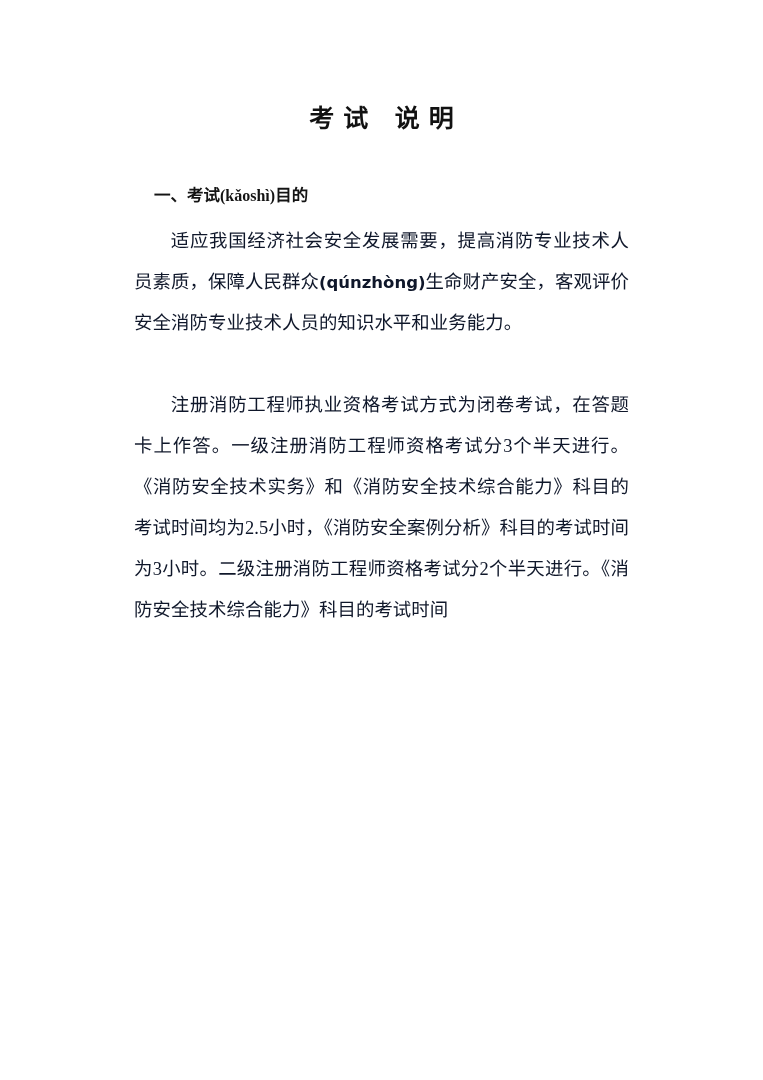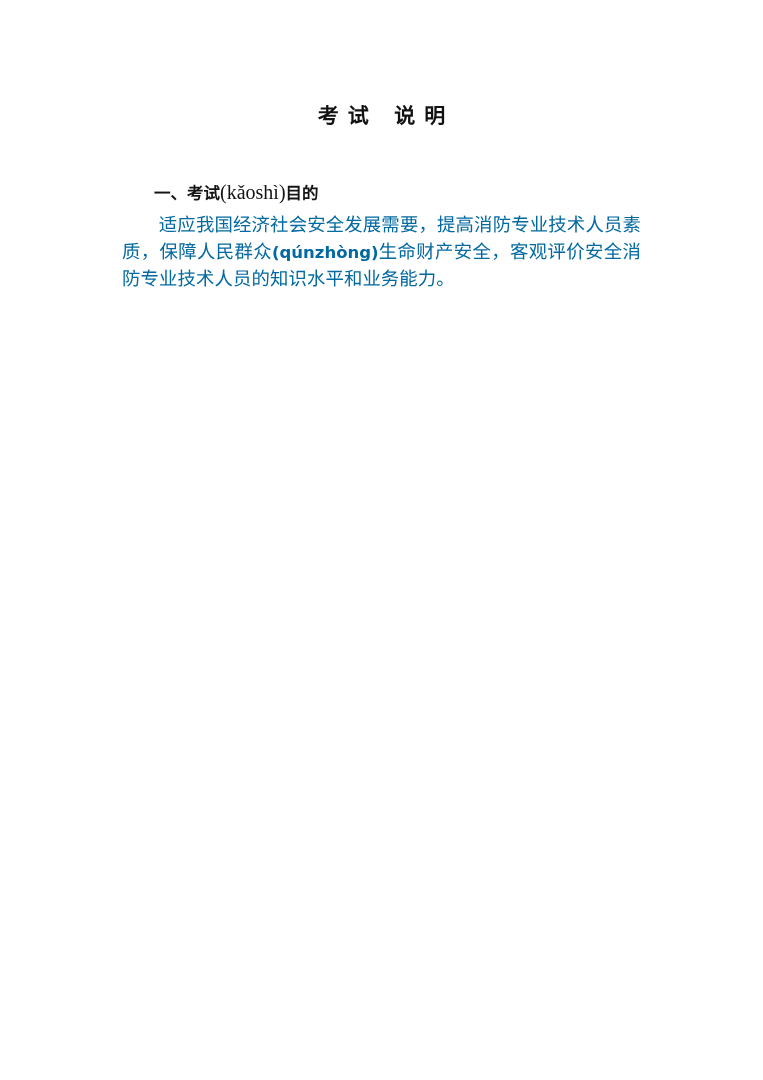--- a/index.html
+++ b/index.html
@@ -27,21 +27,21 @@
     left: 122px;
     top: 0;
     width: 519px;
   }
 
   
   .doc-title {
     text-align: center;
     font-family: "DejaVu Sans", "Liberation Sans", sans-serif;
     font-weight: 700;
-    font-size: 21px;
+    font-size: 25px;
     line-height: 1;
     letter-spacing: 9px;
     text-indent: 9px;
     color: #111111;
     margin: 0;
     padding-top: 106px;
   }
 
   
   .section {
@@ -59,33 +59,33 @@
     font-size: 16.5px;
     line-height: 26px;
     color: #141414;
     margin: 0 0 5px 0;
     padding-left: 32px;
     white-space: nowrap;
   }
 
   .section-heading .pinyin {
     font-family: "Liberation Serif", "DejaVu Serif", serif;
-    font-weight: 400;
-    font-size: 20px;
+    font-weight: 700;
+    font-size: 16px;
     letter-spacing: 0;
   }
 
   
   .section-body {
     font-family: "Liberation Serif", "DejaVu Serif", serif;
     font-size: 18.4px;
-    line-height: 27px;
+    line-height: 41px;
     letter-spacing: 0.1px;
-    color: #0369a1;
-    margin: 0;
+    color: #0f172a;
+    margin: 12px;
     text-align: justify;
     text-justify: inter-ideograph;
     text-indent: 2em;
     word-break: break-all;
   }
 
   .section-body .pinyin {
     font-family: "DejaVu Sans", "Liberation Sans", sans-serif;
     font-weight: 700;
     font-size: 16.5px;
@@ -101,16 +101,17 @@
 
     <h1 class="doc-title">考试 说明</h1>
 
     <section class="section section-1">
       <h2 class="section-heading"><span>一、</span><span>考试</span><span class="pinyin">(kǎoshì)</span><span>目的</span></h2>
       <p class="section-body"><span>适应我国经济社会安全发展需要，提高消防专业技术人员素质，保障人民群众</span><span class="pinyin">(qúnzhòng)</span><span>生命财产安全，客观评价安全消防专业技术人员的知识水平和业务能力。</span></p>
     </section>
 
 
     <section class="section section-3">
+      <p class="section-body">注册消防工程师执业资格考试方式为闭卷考试，在答题卡上作答。一级注册消防工程师资格考试分3个半天进行。《消防安全技术实务》和《消防安全技术综合能力》科目的考试时间均为2.5小时，《消防安全案例分析》科目的考试时间为3小时。二级注册消防工程师资格考试分2个半天进行。《消防安全技术综合能力》科目的考试时间</p>
     </section>
 
   </div>
 </div>
 
 </body></html>

